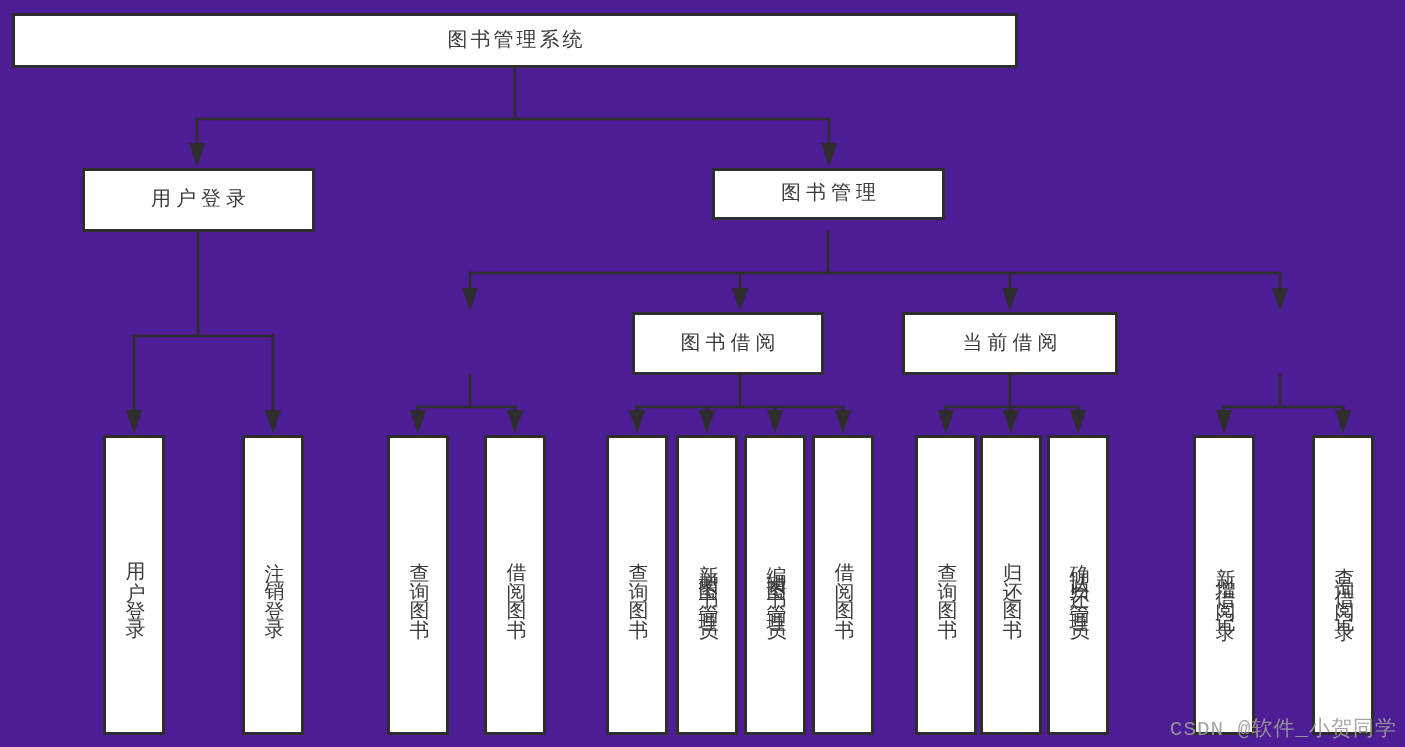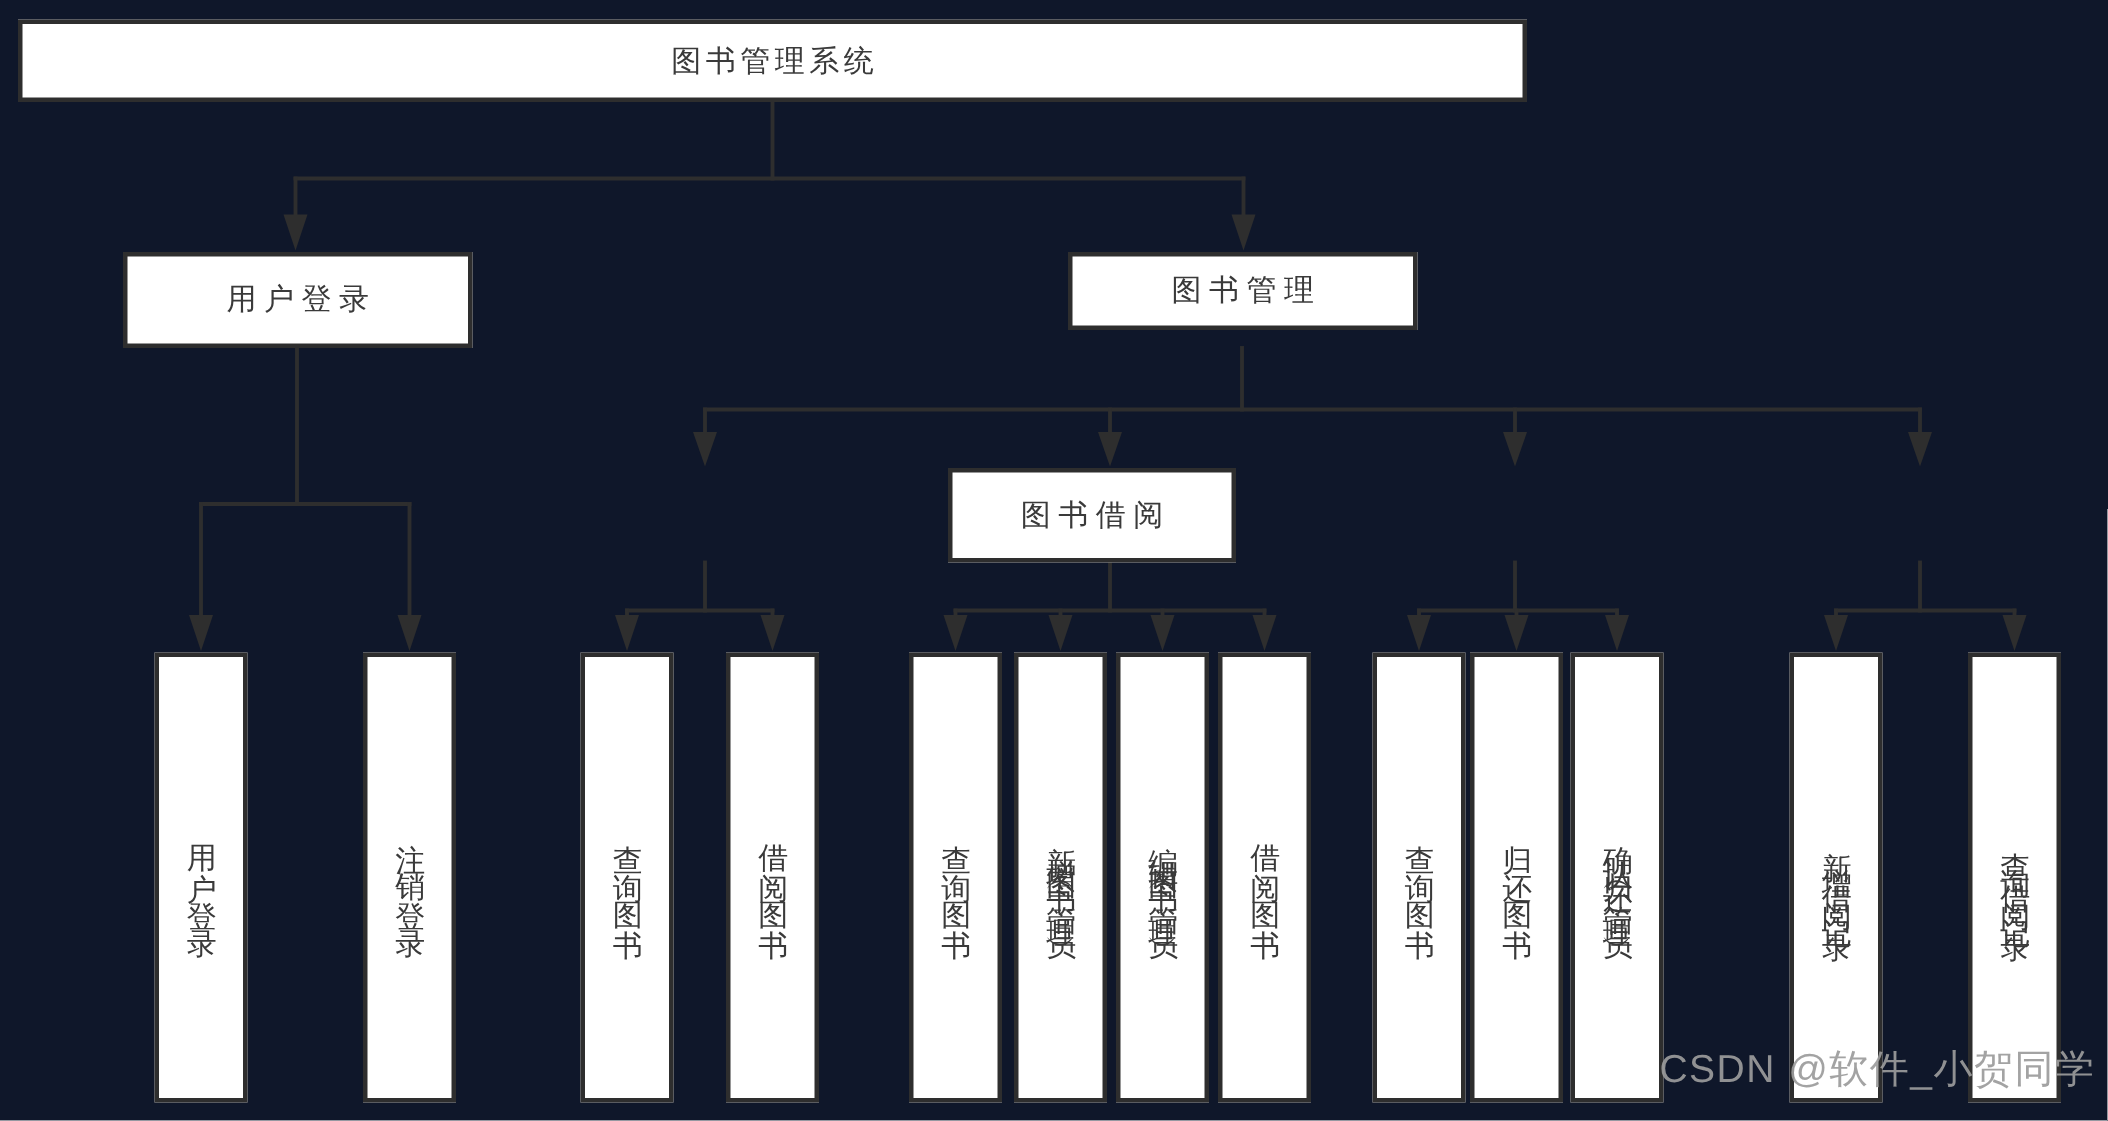--- a/index.html
+++ b/index.html
@@ -1,20 +1,20 @@
 <!DOCTYPE html>
 <html><head>
 <meta charset="utf-8">
 <style>
   html,body{margin:0;padding:0;background:#ffffff;}
   .canvas{
     position:relative;
     width:1405px;height:747px;
-    background:#0f172a;
-    font-family:Liberation Sans, sans-serif;
+    background:#4c1d95;
+    font-family:Liberation Mono, monospace;
     overflow:hidden;
   }
   .connectors{position:absolute;left:0;top:0;}
   .box{
     position:absolute;
     box-sizing:border-box;
     border:3px solid #2e2e2e;
     background:#ffffff;
     display:flex;
     align-items:center;
@@ -30,22 +30,22 @@
     writing-mode:vertical-rl;
     text-orientation:mixed;
   }
   .leaf span{white-space:nowrap;}
   .ls4{letter-spacing:19px;}
   .ls6{letter-spacing:11px;}
   .ls9{letter-spacing:8px;}
   .watermark{
     position:absolute;
     right:8px;
-    bottom:17px;
-    font-size:26px;
+    bottom:5px;
+    font-size:21px;
     color:#9c9c9c;
     opacity:0.92;
     z-index:3;
     letter-spacing:1px;
     white-space:nowrap;
   }
 </style>
 </head>
 <body>
 
@@ -127,20 +127,23 @@
   <div class="box" style="left:82px;top:168px;width:233px;height:64px">
     <span class="hlabel">用户登录</span>
   </div>
   <div class="box" style="left:712px;top:168px;width:233px;height:52px">
     <span class="hlabel">图书管理</span>
   </div>
 
   <div class="box" style="left:632px;top:312px;width:192px;height:63px">
     <span class="hlabel">图书借阅</span>
   </div>
+  <div class="box" style="left:902px;top:312px;width:216px;height:63px">
+    <span class="hlabel">当前借阅</span>
+  </div>
 
   <div class="box leaf" style="left:103px;top:435px;width:62px;height:300px">
     <span class="ls4">用户登录</span>
   </div>
   <div class="box leaf" style="left:242px;top:435px;width:62px;height:300px">
     <span class="ls4">注销登录</span>
   </div>
 
   <div class="box leaf" style="left:387px;top:435px;width:62px;height:300px">
     <span class="ls4">查询图书</span>

